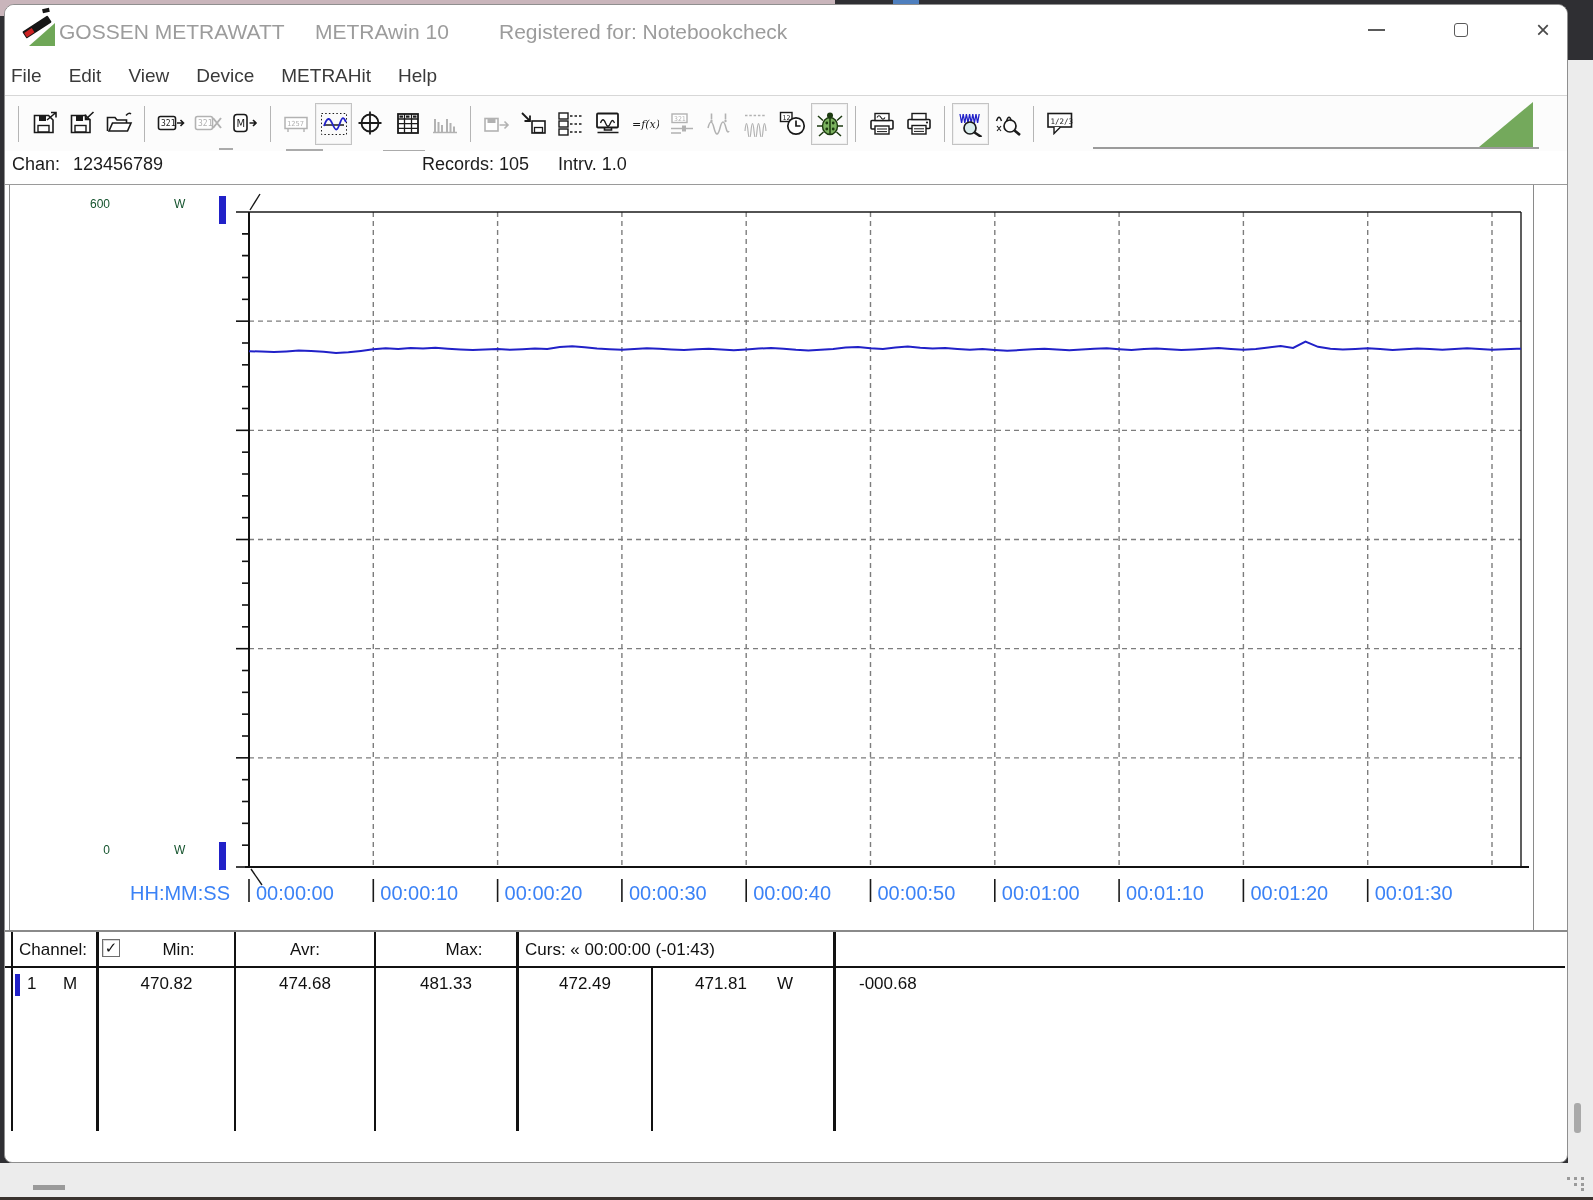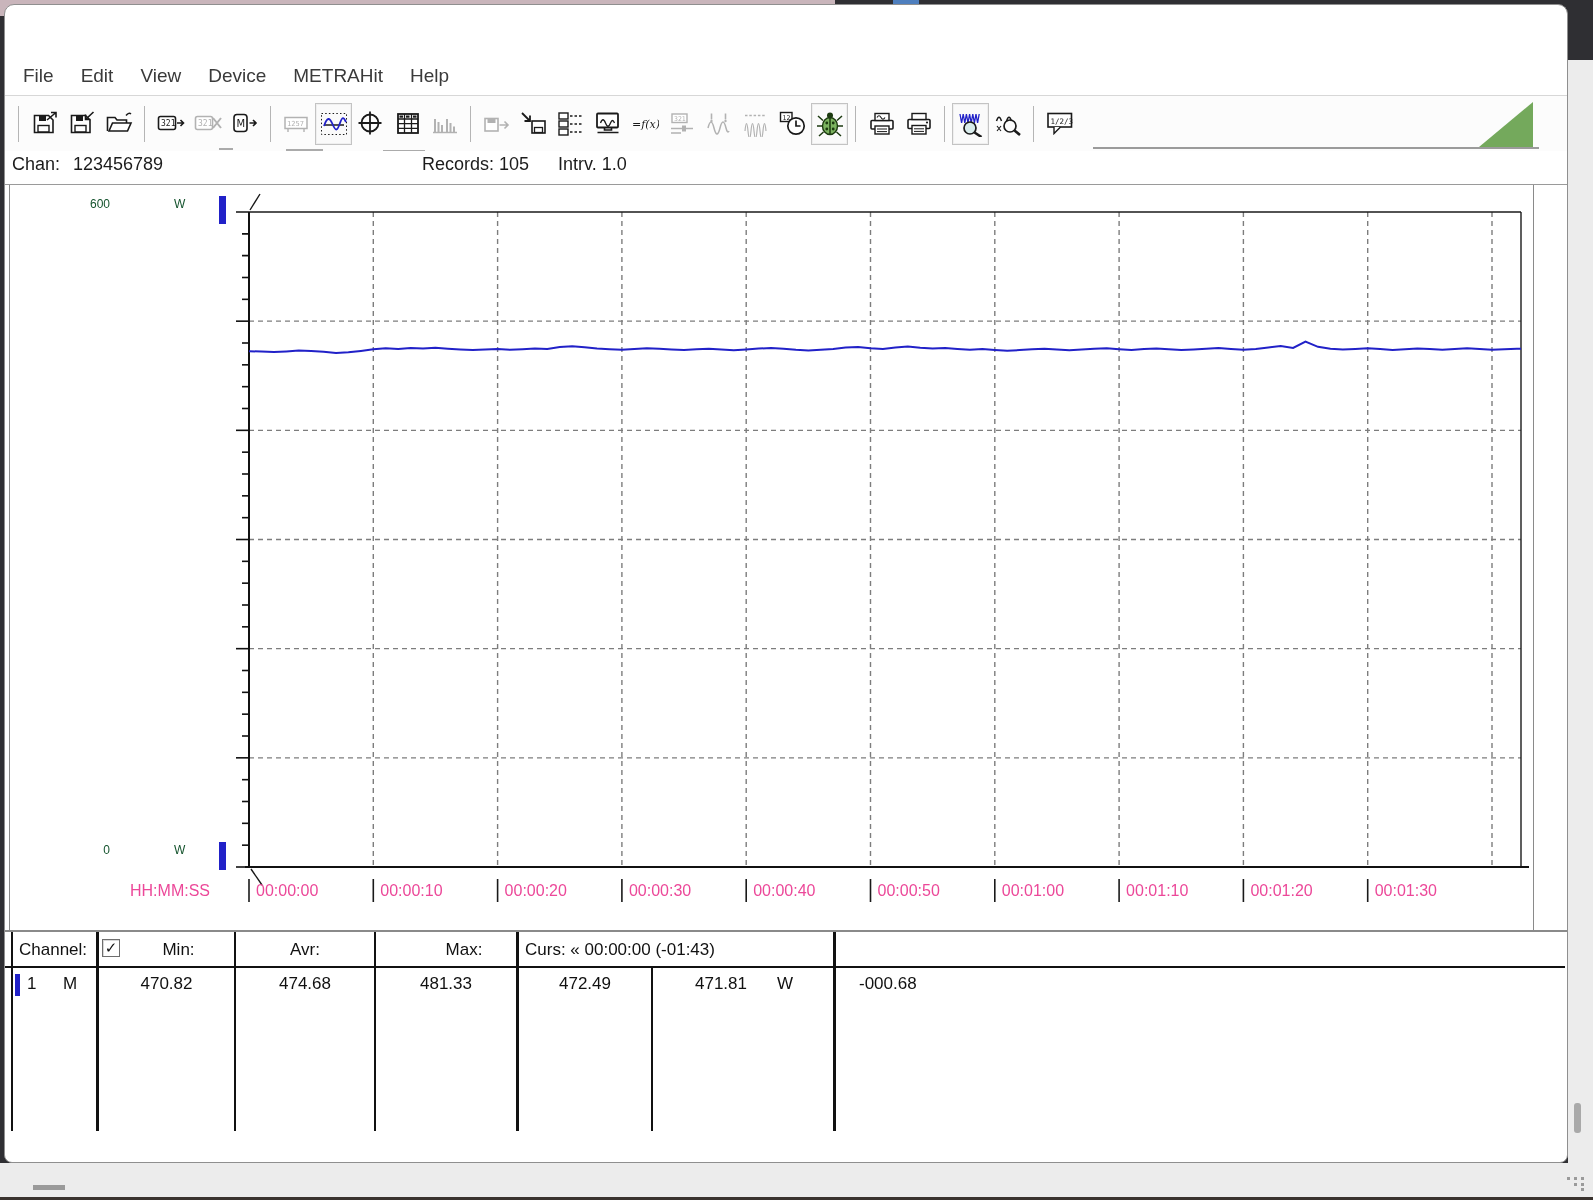--- a/index.html
+++ b/index.html
@@ -37,21 +37,21 @@
   #logo .pen-tip { position:absolute; right:-5px; top:-7px; width:7px; height:4px; background:#161616; transform:rotate(20deg); }
 
   
   .winbtn { position:absolute; top:0; width:44px; height:50px; display:flex; align-items:center; justify-content:center; color:#4a4a4a; }
   #btn-min { left:1349px; } #btn-max { left:1434px; } #btn-close { left:1516px; }
   #btn-min .g { width:17px; height:2px; background:#5a5a5a; }
   #btn-max .g { width:14px; height:14px; border:1.8px solid #5a5a5a; border-radius:3px; }
   #btn-close .g { font-size:24px; line-height:24px; color:#4a4a4a; font-weight:300; }
 
   
-  #menubar { left:0; top:52px; width:100%; height:38px; display:flex; align-items:center; padding-left:18px; gap:27px; background:#fff; }
+  #menubar { left:0; top:52px; width:100%; height:38px; display:flex; align-items:center; padding-left:6px; gap:27px; background:#fff; }
   .menu-item { font-size:19px; color:#3a3a3a; }
 
   
   #toolbar { left:0; top:90px; width:100%; height:56px; background:#fcfcfc; border-top:1px solid #d7d7d7;
              display:flex; align-items:center; padding-left:6px; }
   .tb-btn { width:37px; height:42px; display:flex; align-items:center; justify-content:center; color:#1a1a1a; flex:0 0 auto; }
   .tb-btn.disabled { color:#b2b2b2; }
   .tb-btn.active { background:#fafafa; border:1px solid #c3c3c3; box-shadow:0 0 0 1px #efefef inset; }
   .tb-sep { width:1px; height:36px; background:#b5b5b5; margin:0 7px; flex:0 0 auto; }
   #tb-triangle { left:1474px; top:97px; width:0; height:0; border-left:54px solid transparent; border-bottom:45px solid #74a95c; }
@@ -65,21 +65,21 @@
   #records-text { left:417px; } #interval-text { left:553px; }
 
   
   #chartpanel { left:0; top:179px; width:1564px; height:746px; background:#fff; border-top:1px solid #9a9a9a; }
   #chartpanel .side-border-l { left:4px; top:0; width:1px; height:746px; background:#8a8a8a; }
   #chartpanel .side-border-r { left:1528px; top:0; width:1px; height:746px; background:#8a8a8a; }
   #plot-svg { position:absolute; left:0; top:0; }
   .axis-label { position:absolute; font-size:12px; color:#14532d; white-space:nowrap; }
   .y-num { width:45px; text-align:right; }
   .y-marker { position:absolute; width:7px; height:28px; background:#2121c8; }
-  .x-tick-label { position:absolute; top:697px; font-size:16px; color:#ec4899; white-space:nowrap; }
+  .x-tick-label { position:absolute; top:697px; font-size:20px; color:#3b82f6; white-space:nowrap; }
 
   
   #datatable { left:0; top:925px; width:1564px; height:199px; background:#fff; border-top:2px solid #8a8a8a; }
   .tcol { position:absolute; top:0; height:199px; background:#111; }
   #datatable .hline { left:0; top:34px; width:1560px; height:2px; background:#111; }
   #datatable .left-edge { left:6px; top:0; width:2px; height:199px; background:#111; }
   .th { position:absolute; top:8px; font-size:17px; color:#111; white-space:nowrap; }
   .td { position:absolute; top:42px; font-size:17px; color:#111; white-space:nowrap; }
   .cell-center { text-align:center; }
   #hdr-checkbox { position:absolute; left:97px; top:7px; width:18px; height:18px; background:#fff; border:1px solid #6e6e6e;
@@ -114,20 +114,41 @@
         <rect x="8" y="1" width="3" height="3"></rect>
         <rect x="15" y="1" width="3" height="3"></rect>
         <rect x="8" y="7" width="3" height="3"></rect>
         <rect x="15" y="7" width="3" height="3"></rect>
         <rect x="15" y="12" width="3" height="3"></rect>
       </g>
   </svg>
 
   <div class="abs" id="window">
 
+    <div class="abs" id="titlebar">
+      <div class="abs" id="logo">
+        <div class="tri"></div>
+          <div class="pen">
+            <div class="pen-red"></div>
+            <div class="pen-tip"></div>
+          </div>
+      </div>
+      <div class="title-text" id="brand-title">GOSSEN METRAWATT</div>
+      <div class="title-text" id="app-title">METRAwin 10</div>
+      <div class="title-text" id="registered-title">Registered for: Notebookcheck</div>
+      <div class="winbtn" id="btn-min">
+          <div class="g"></div>
+        </div>
+      <div class="winbtn" id="btn-max">
+          <div class="g"></div>
+        </div>
+      <div class="winbtn" id="btn-close">
+          <div class="g">×</div>
+        </div>
+    </div>
 
     <div class="abs" id="menubar">
       <span class="menu-item">File</span>
       <span class="menu-item">Edit</span>
       <span class="menu-item">View</span>
       <span class="menu-item">Device</span>
       <span class="menu-item">METRAHit</span>
       <span class="menu-item">Help</span>
     </div>
 

